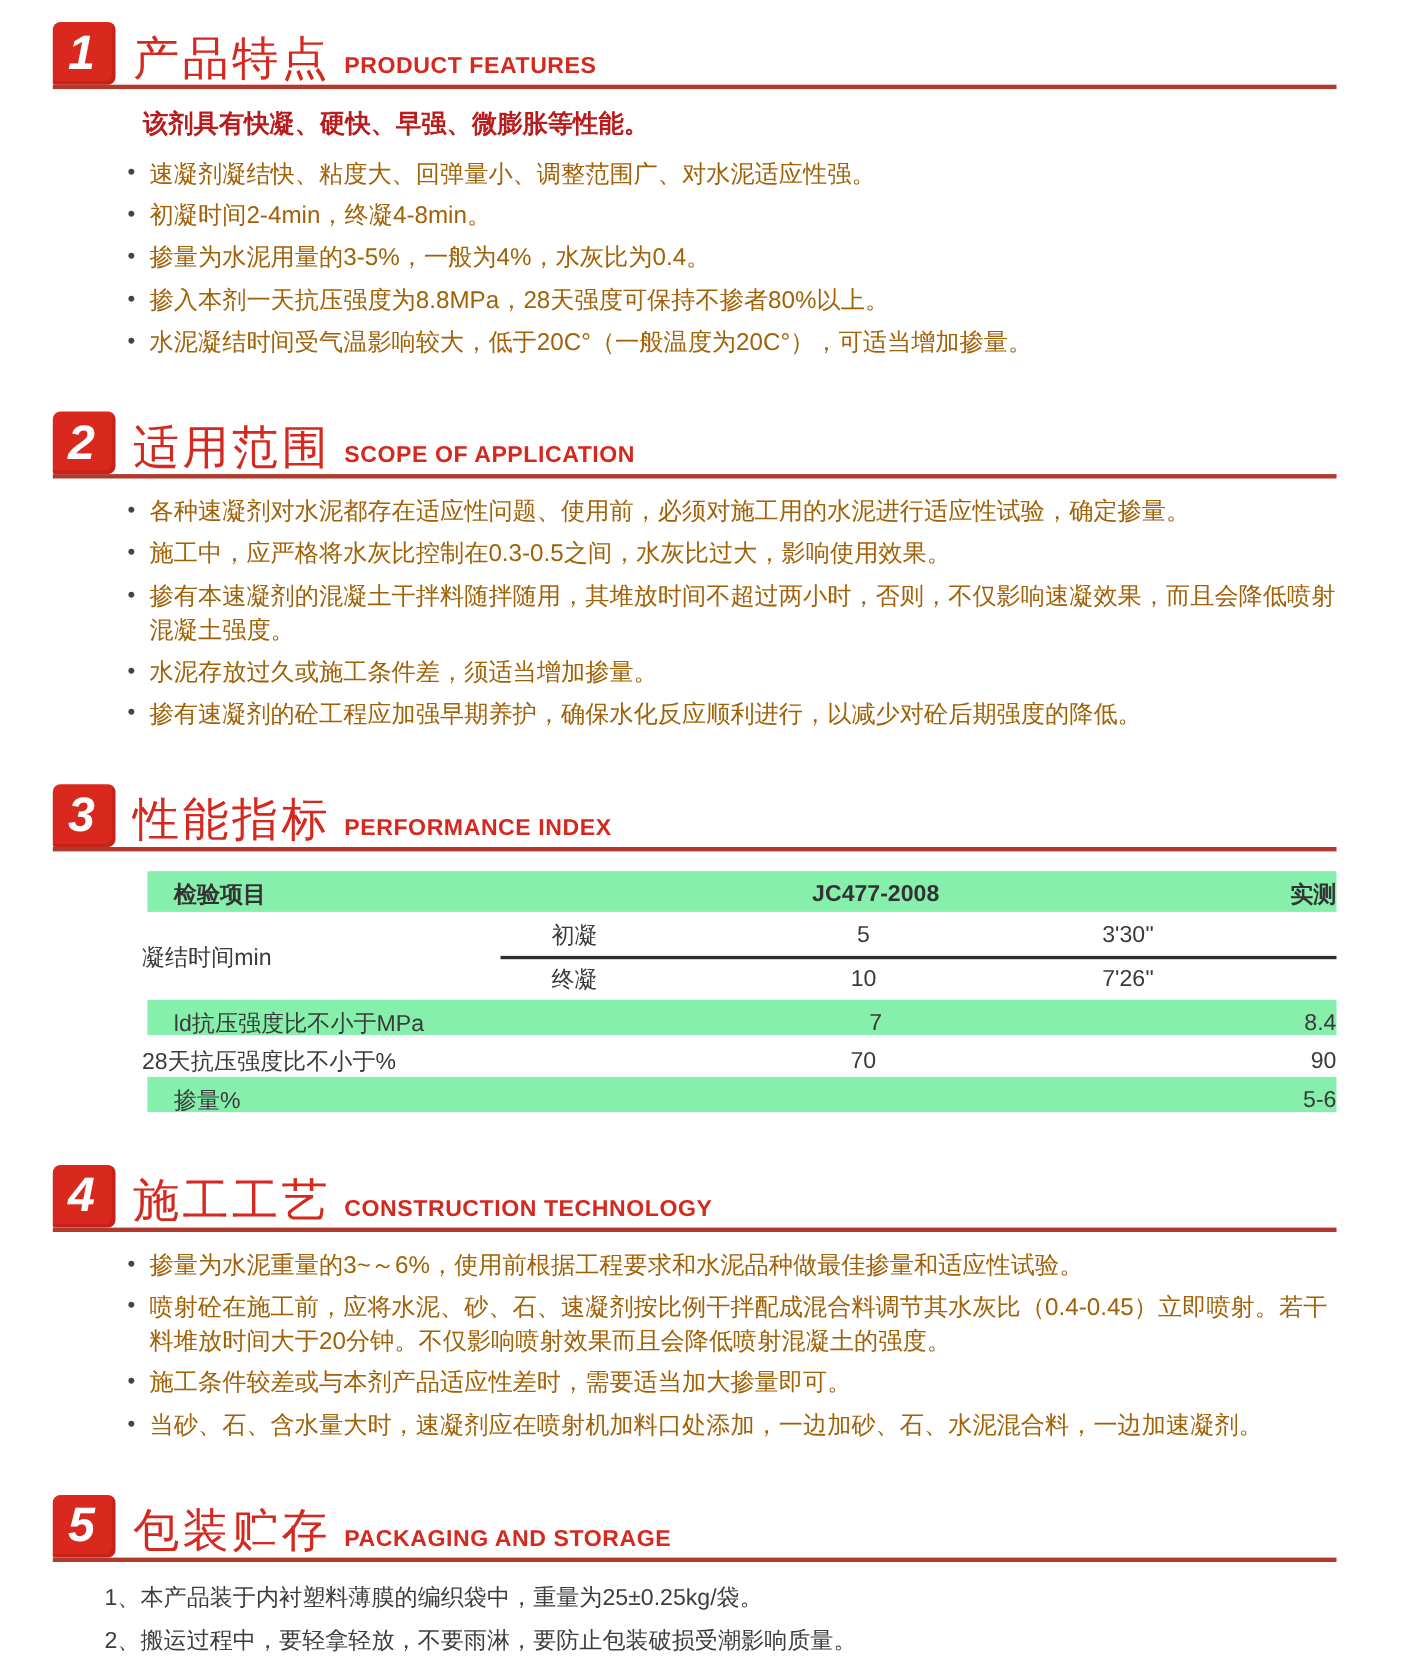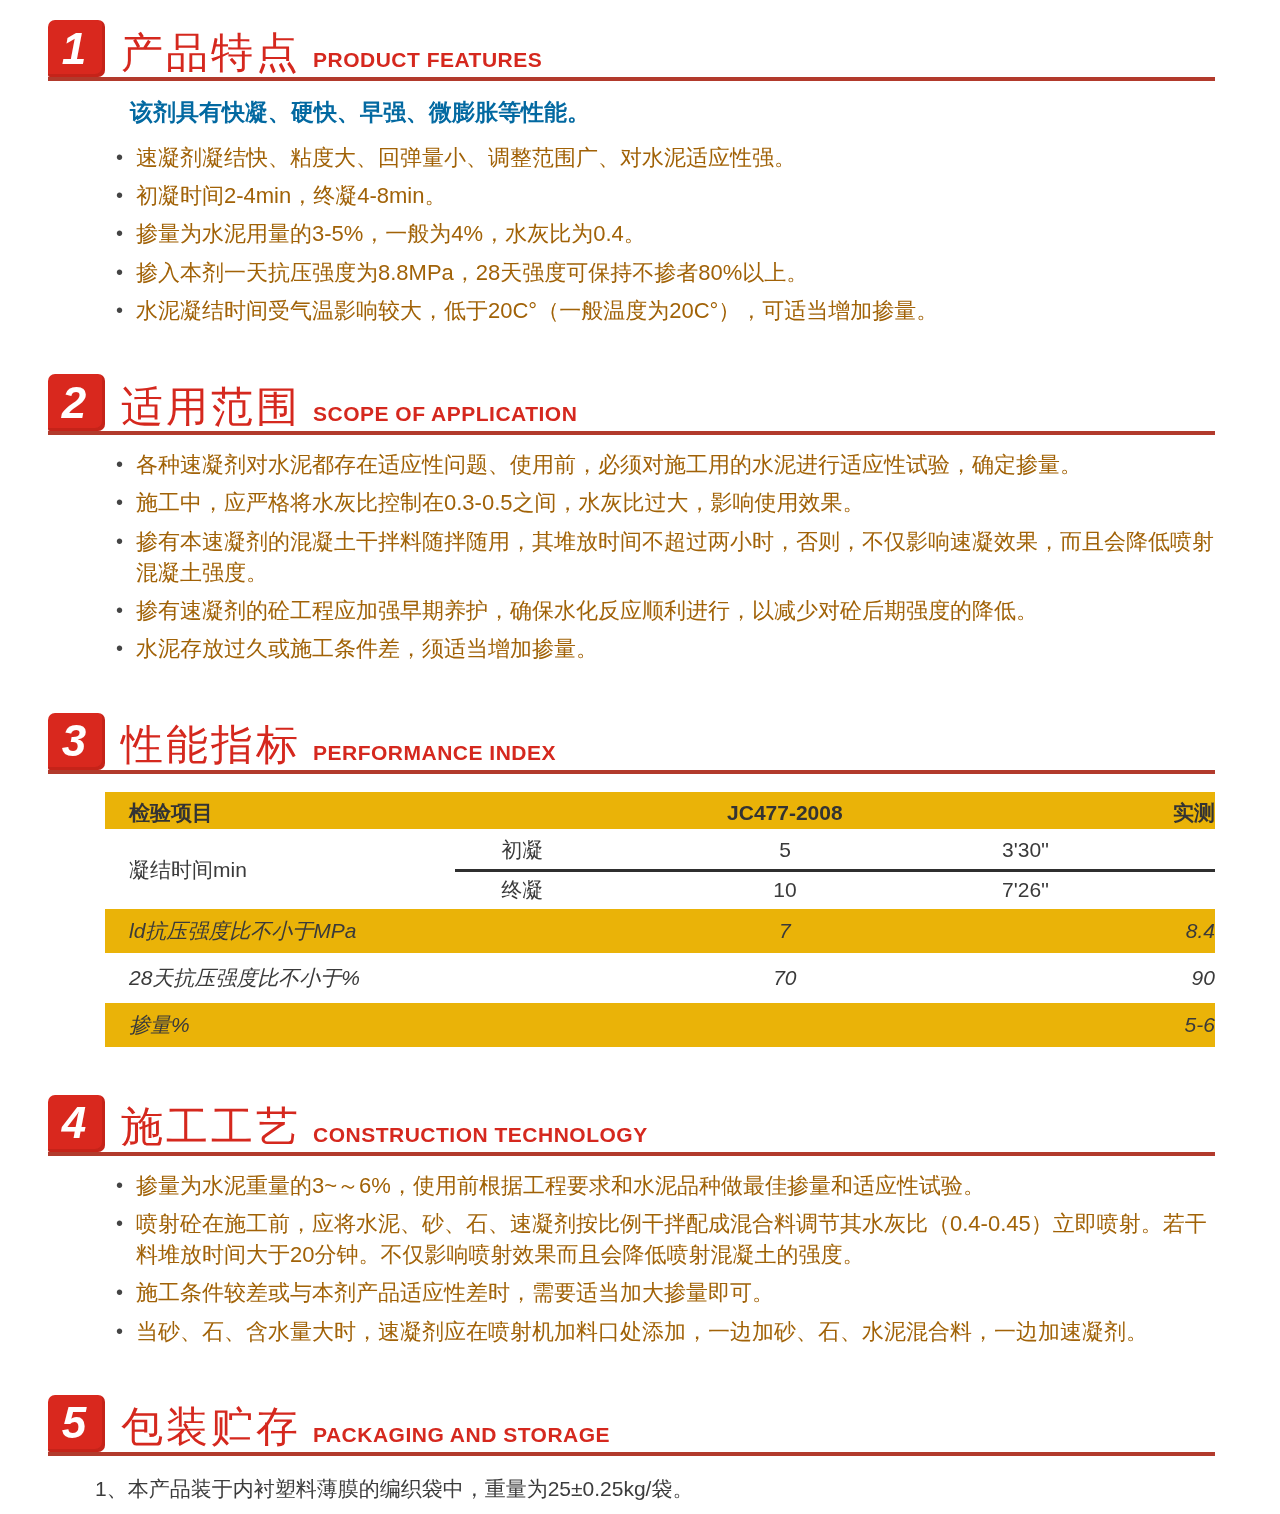--- a/index.html
+++ b/index.html
@@ -35,48 +35,48 @@
     letter-spacing: 3px; margin-left: 16px; line-height: 1.15;
   }
   .title-en {
     color: #d5281e; font-size: 21px; font-weight: bold;
     margin-left: 12px; padding-bottom: 5px; letter-spacing: 0.5px;
   }
 
   
   .intro {
     margin: 16px 0 7px 82px;
-    font-size: 23px; font-weight: bold; color: #0369a1;
+    font-size: 23px; font-weight: bold; color: #b91c1c;
   }
   ul.bullets { list-style: none; margin: 14px 0 0 68px; }
   ul.bullets li {
     position: relative; padding-left: 20px; margin-bottom: 7px;
     font-size: 22px; line-height: 1.42; color: #a16207;
   }
   ul.bullets li::before {
     content: "•"; position: absolute; left: 0; top: 1px;
     color: #444444; font-size: 20px;
   }
   .numbered { margin: 18px 0 0 47px; }
   .numbered p {
     font-size: 21px; line-height: 1.42; color: #3c3c3c; margin-bottom: 9px;
   }
 
   
   .ptable { margin: 18px 0 0 57px; width: 1110px; font-size: 21px; }
   .trow { display: grid; grid-template-columns: 31.5% 12.2% 35.1% 21.2%; align-items: center; }
   .trow + .trow, .tdouble { margin-top: 3px; }
-  .gray { background: #eab308; }
+  .gray { background: #86efac; margin-left: 29px; }
   .trow .c1 { padding: 7px 0 7px 24px; }
   .trow .c2 { text-align: center; }
   .trow .c3 { text-align: center; }
   .trow .c4 { padding-left: 55px; text-align: right; }
   .thead .c1, .thead .c3, .thead .c4 { font-weight: bold; color: #333333; }
   .thead { height: 37px; }
-  .trow.datarow { height: 44px; font-style: italic; }
+  .trow.datarow { height: 32px; }
 
   .tdouble { display: flex; align-items: stretch; }
   .tdouble .c1 {
     width: 31.5%; display: flex; align-items: center; padding-left: 24px;
   }
   .tdouble .subgrid { flex: 1; }
   .sub-row {
     display: grid; grid-template-columns: 17.8% 51.3% 30.9%;
     align-items: center; height: 37px;
   }
@@ -113,22 +113,22 @@
       <div class="badge">
           <span>2</span>
         </div>
       <div class="title-cn">适用范围</div>
       <div class="title-en">SCOPE OF APPLICATION</div>
     </div>
     <ul class="bullets">
       <li>各种速凝剂对水泥都存在适应性问题、使用前，必须对施工用的水泥进行适应性试验，确定掺量。</li>
       <li>施工中，应严格将水灰比控制在0.3-0.5之间，水灰比过大，影响使用效果。</li>
       <li>掺有本速凝剂的混凝土干拌料随拌随用，其堆放时间不超过两小时，否则，不仅影响速凝效果，而且会降低喷射混凝土强度。</li>
+      <li>水泥存放过久或施工条件差，须适当增加掺量。</li>
       <li>掺有速凝剂的砼工程应加强早期养护，确保水化反应顺利进行，以减少对砼后期强度的降低。</li>
-      <li>水泥存放过久或施工条件差，须适当增加掺量。</li>
     </ul>
   </div>
 
   <div class="section">
     <div class="section-header">
       <div class="badge">
           <span>3</span>
         </div>
       <div class="title-cn">性能指标</div>
       <div class="title-en">PERFORMANCE INDEX</div>

